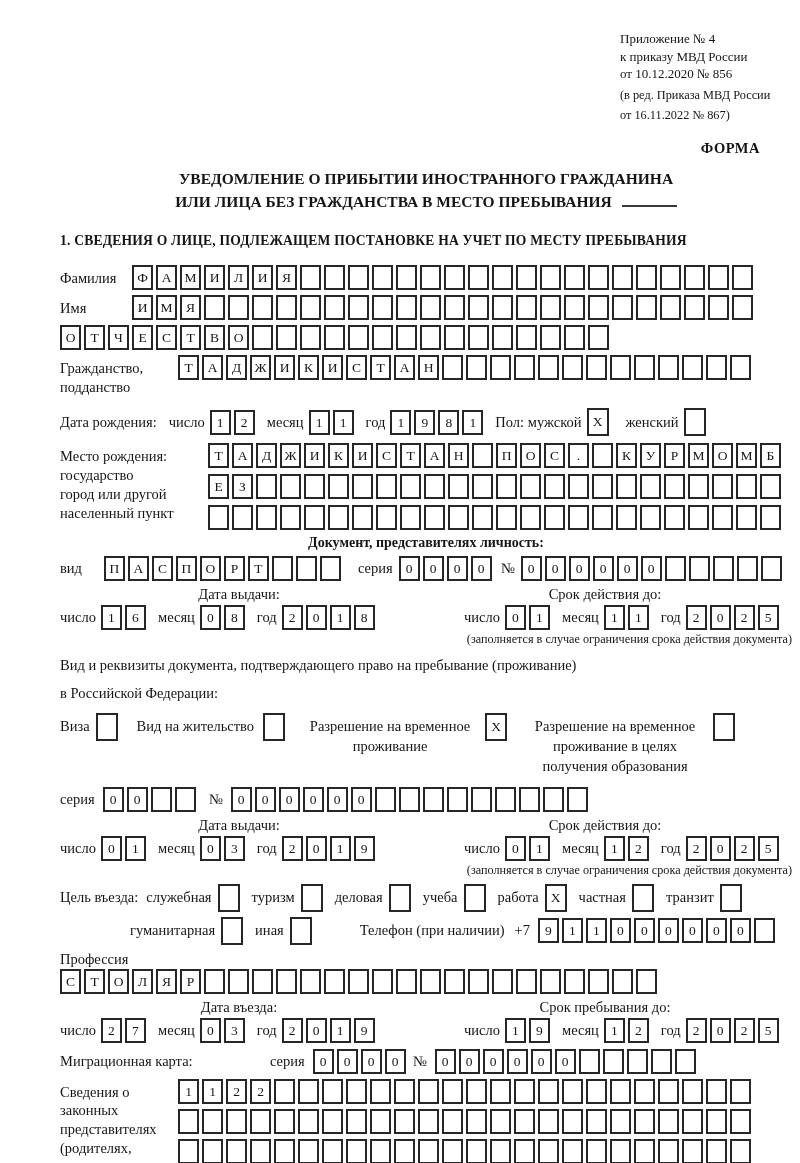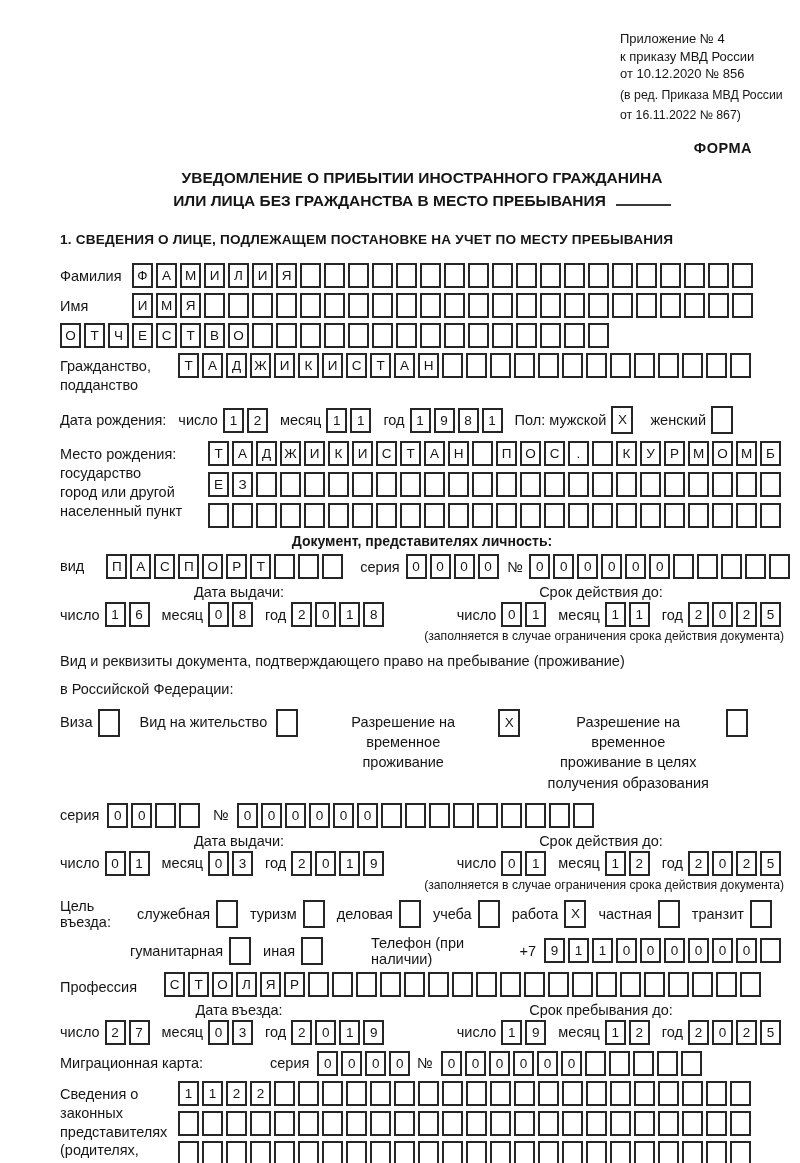--- a/index.html
+++ b/index.html
@@ -1,21 +1,21 @@
 <!DOCTYPE html>
 <html lang="ru"><head>
 <meta charset="utf-8">
 <style>
   html,body{margin:0;padding:0;background:#fff;}
   .page{
     position:relative;
     width:800px;height:1163px;box-sizing:border-box;
-    padding:30px 16px 10px 60px;
+    padding:30px 8px 10px 60px;
     background:#fff;color:#151515;
-    font-family:Liberation Sans, sans-serif;
+    font-family:Liberation Serif, serif;
     font-size:14.5px;overflow:hidden;
   }
   
   .hdr{margin-left:560px;line-height:1.35;font-size:13px;}
   .hdr .sub{margin-top:4px;font-size:12.3px;}
   .formword{font-weight:bold;text-align:right;padding-right:32px;margin:16px 0 10px;font-size:14.5px;letter-spacing:.5px;}
   
   .title{text-align:center;font-weight:bold;font-size:15.5px;line-height:1.5;margin-top:4px;}
   .blank-line{display:inline-block;width:55px;border-bottom:2px solid #3a3a3a;height:.9em;margin-left:10px;}
   .sec-title{font-weight:bold;font-size:13.6px;margin:20px 0 16px;letter-spacing:.2px;}
@@ -295,21 +295,21 @@
         <span class="popt">
           <span class="plbl">иная</span>
           <span class="bx cbx"></span>
         </span>
       </span>
     <span class="phone-lbl" style="padding-top:0;">Телефон (при наличии)</span>
     <span class="pfx" style="padding-top:0;">+7</span>
     <span class="boxes"><span class="bx">9</span><span class="bx">1</span><span class="bx">1</span><span class="bx">0</span><span class="bx">0</span><span class="bx">0</span><span class="bx">0</span><span class="bx">0</span><span class="bx">0</span><span class="bx"></span></span>
   </div>
 
-  <div class="row" style="align-items:flex-end;">
+  <div class="row" style="align-items:flex-start;flex-direction:column;">
     <span class="lbl w104" style="padding-top:0;">Профессия</span>
     <span class="boxes"><span class="bx">С</span><span class="bx">Т</span><span class="bx">О</span><span class="bx">Л</span><span class="bx">Я</span><span class="bx">Р</span><span class="bx"></span><span class="bx"></span><span class="bx"></span><span class="bx"></span><span class="bx"></span><span class="bx"></span><span class="bx"></span><span class="bx"></span><span class="bx"></span><span class="bx"></span><span class="bx"></span><span class="bx"></span><span class="bx"></span><span class="bx"></span><span class="bx"></span><span class="bx"></span><span class="bx"></span><span class="bx"></span><span class="bx"></span></span>
   </div>
 
   <div class="datehdr">
     <div class="c1">Дата въезда:</div>
     <div class="c2">Срок пребывания до:</div>
   </div>
   <div class="daterow">
     <div class="half1">

